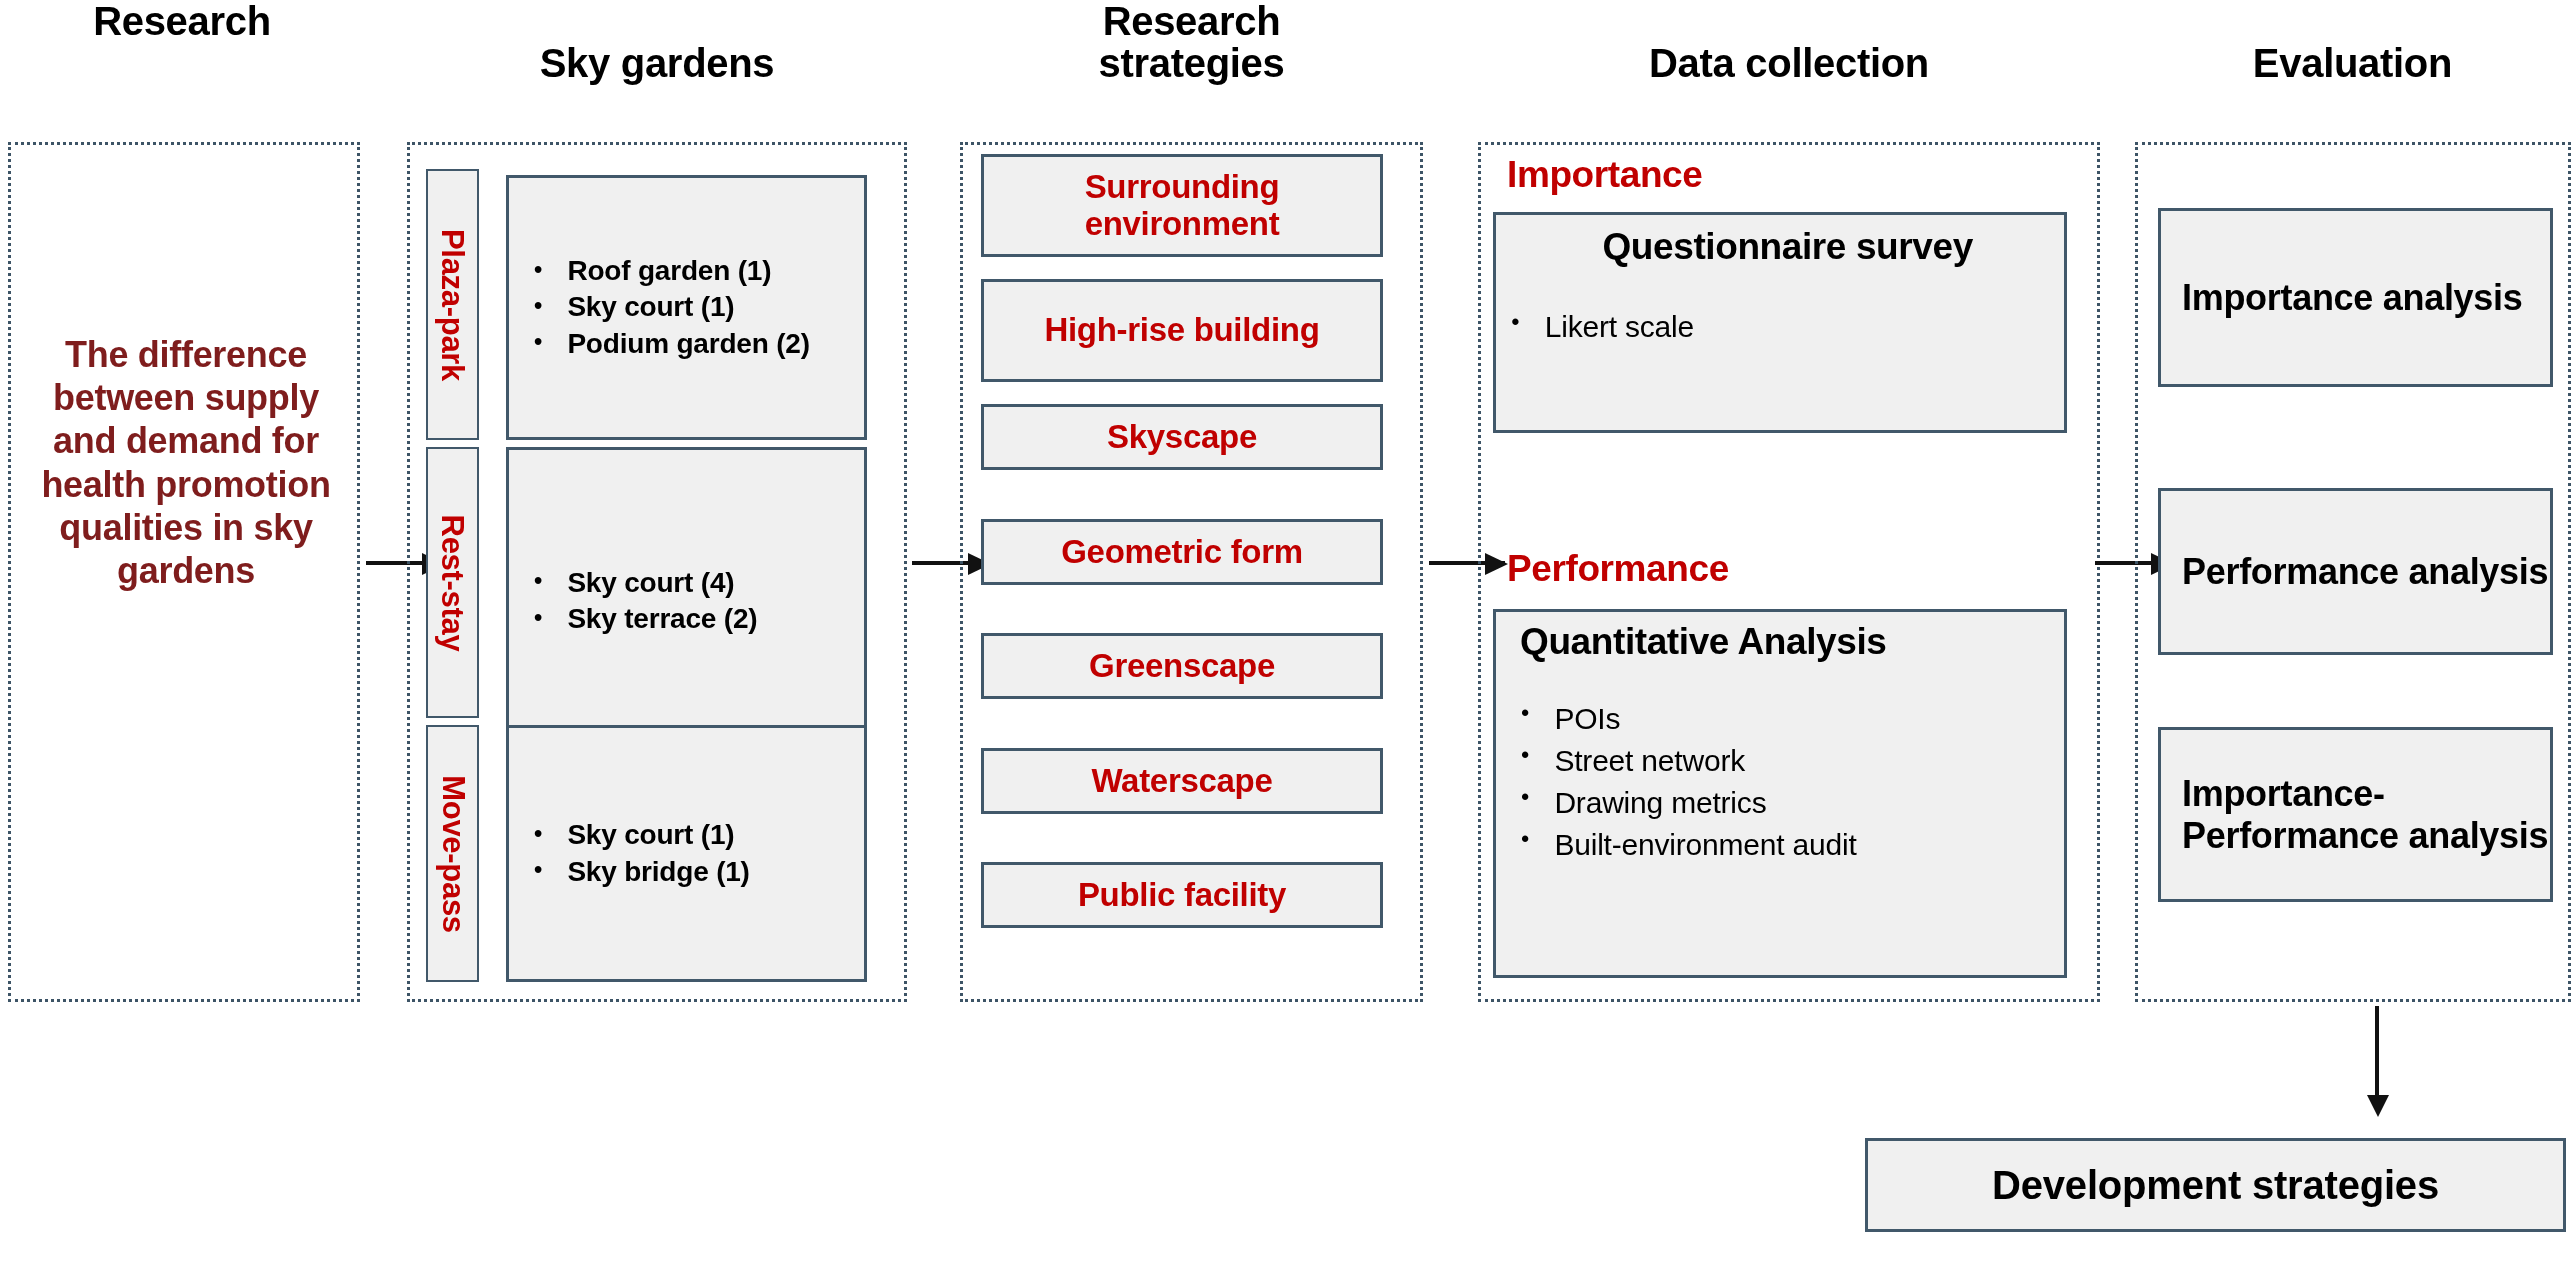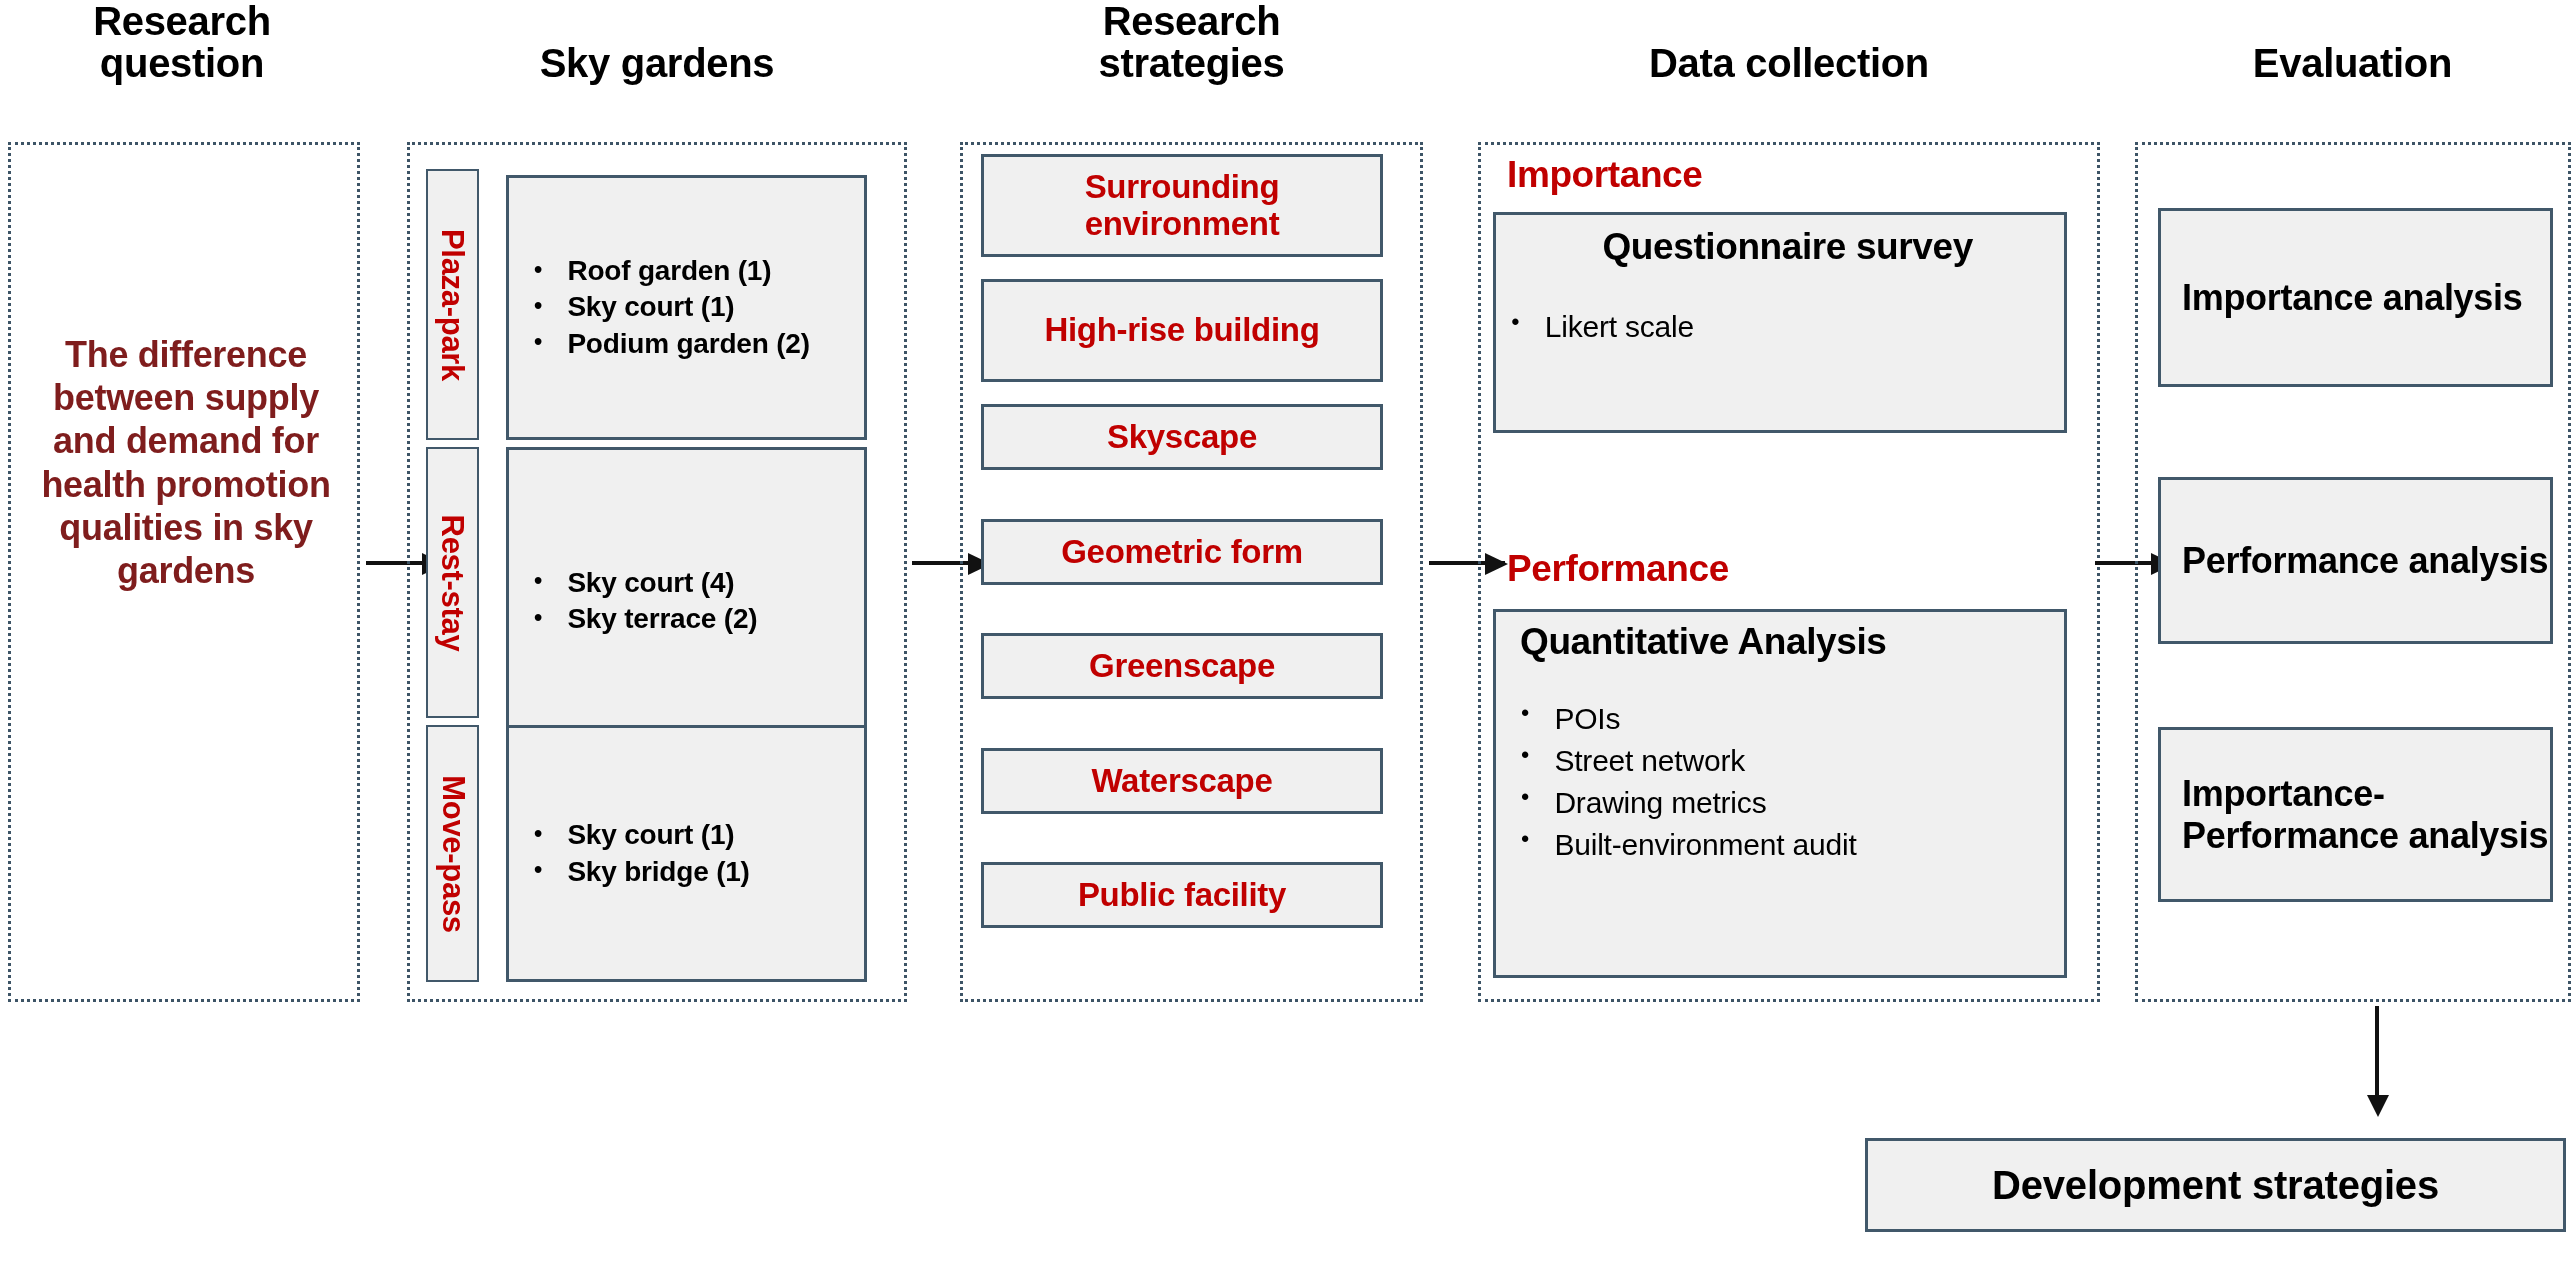--- a/index.html
+++ b/index.html
@@ -183,21 +183,20 @@
 
   .stack-inner { width: 100%; }
 </style>
 </head>
 <body>
 
 <div id="canvas">
 
   <div class="col-head" style="left:7px; top:1.4px; width:350px;">
     <div>Research</div>
-    <div>question</div>
   </div>
 
   <div class="col-head" style="left:407px; top:43px; width:500px;">
     <div>Sky gardens</div>
   </div>
 
   <div class="col-head" style="left:960px; top:1.4px; width:463px;">
     <div>Research</div>
     <div>strategies</div>
   </div>
@@ -305,21 +304,21 @@
   </div>
 
   <div class="arrow-h" style="left:2095px; top:561px; width:76px;"></div>
 
   <div class="stage" style="left:2135px; top:142px; width:436px; height:860px;">
   </div>
 
   <div class="card" style="left:2158px; top:208px; width:395px; height:179px;">
     <div class="eval-label">Importance analysis</div>
   </div>
-  <div class="card" style="left:2158px; top:477px; width:395px; height:167px;justify-content:center;">
+  <div class="card" style="left:2158px; top:488px; width:395px; height:167px;justify-content:center;">
     <div class="eval-label">Performance analysis</div>
   </div>
   <div class="card" style="left:2158px; top:727px; width:395px; height:175px;">
     <div class="eval-label">Importance-Performance analysis</div>
   </div>
 
   <div class="arrow-v" style="left:2375px; top:1006px; height:90px;"></div>
 
   <div class="card" style="left:1865px; top:1138px; width:701px; height:94px;align-items:center;">
     <div class="dev-label">Development strategies</div>

